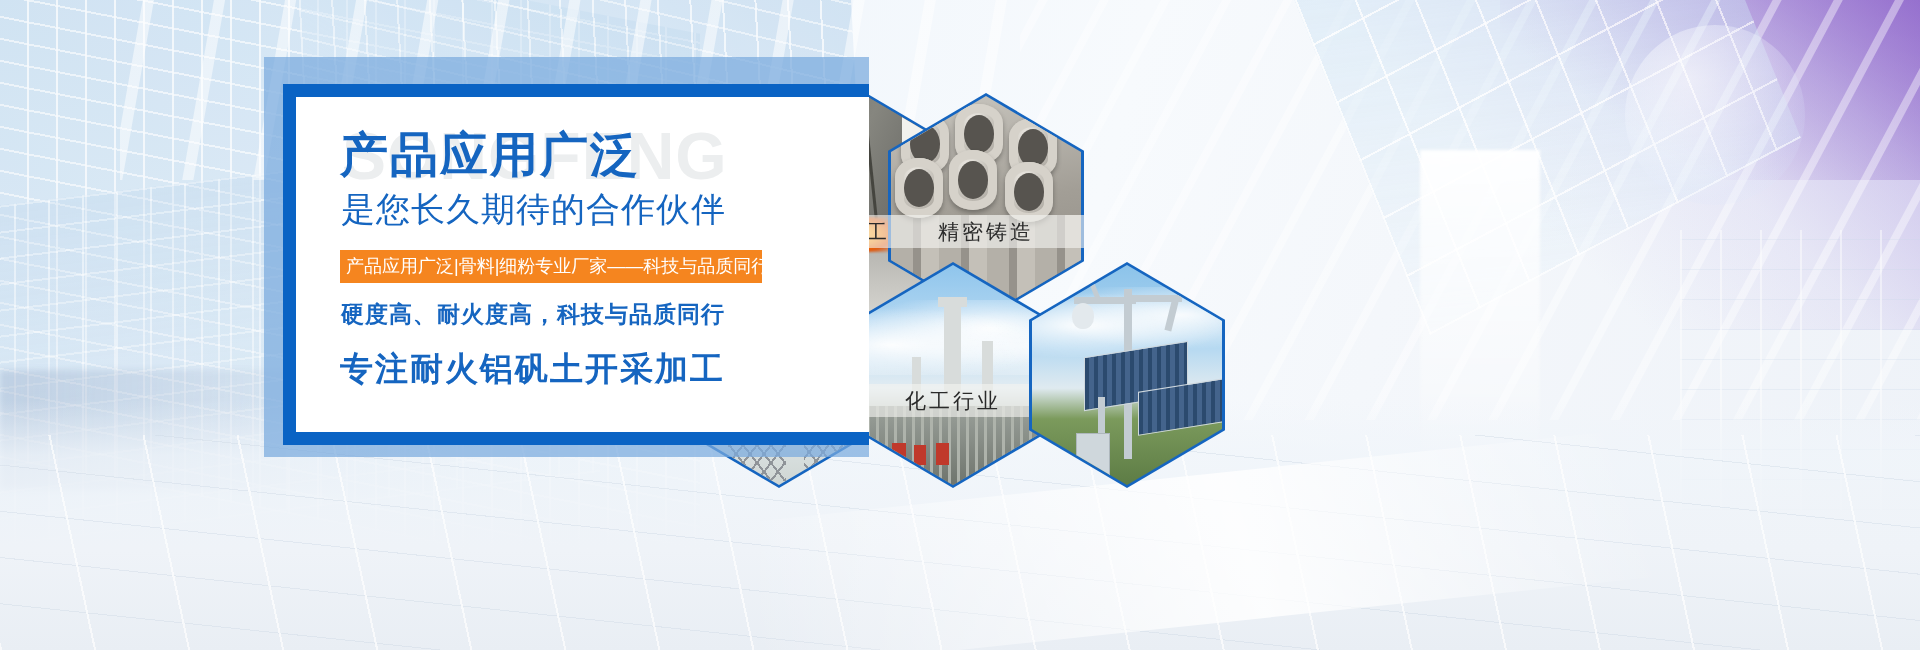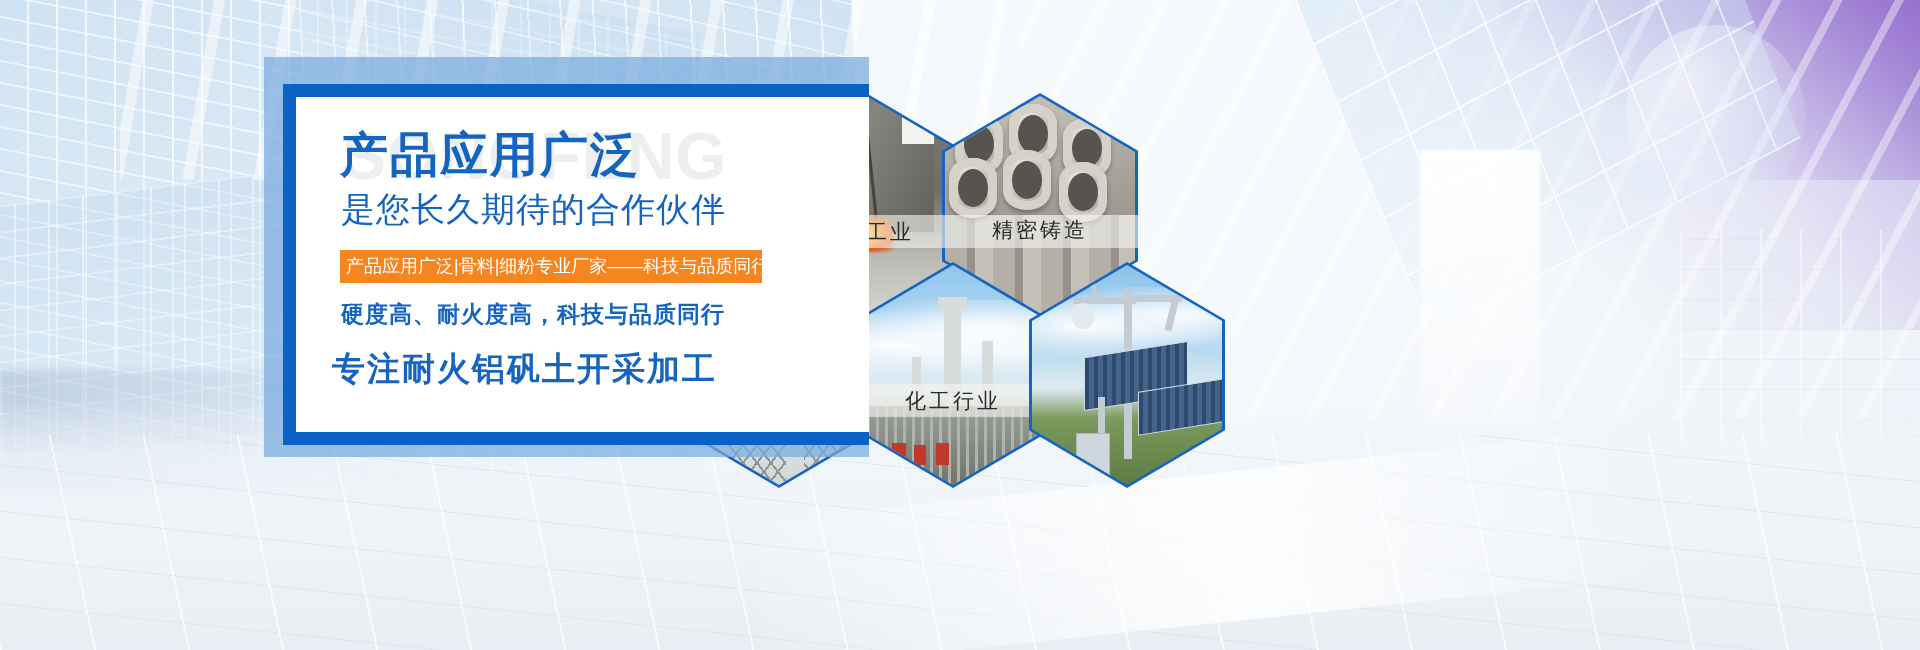--- a/index.html
+++ b/index.html
@@ -160,21 +160,21 @@
     color:#ffffff; font-size:18px; line-height:33px;
     padding-left:6px; white-space:nowrap; letter-spacing:0px;
     font-family:"Liberation Sans", sans-serif;
   }
   .h3 {
     position:absolute; left:341px; top:303px;
     font-size:23px; font-weight:bold; color:#1565c0;
     letter-spacing:1px; line-height:1; white-space:nowrap;
   }
   .h4 {
-    position:absolute; left:332px; top:352px;
+    position:absolute; left:340px; top:352px;
     font-size:33px; font-weight:bold; color:#1565c0;
     letter-spacing:2px; line-height:1; white-space:nowrap;
   }
 
   
   .hexes { position:absolute; left:0; top:0; width:1920px; height:650px; }
   .hex {
     position:absolute; width:196px; height:226px;
   }
   .hex .shape {
@@ -335,21 +335,21 @@
           <div class="wall"></div>
             <div class="win"></div>
           <div class="rod"></div>
             <div class="rod2"></div>
             <div class="glow"></div>
         </div>
       </div>
       <div class="caption">炼铝工业</div>
     </div>
 
-    <div class="hex" style="left:942px; top:93px;font-family:Liberation Mono, monospace;">
+    <div class="hex" style="left:888px; top:93px;">
       <div class="shape"></div>
       <div class="photo">
         <div class="ph-cast">
           <div class="body"></div>
           <div class="tube" style="left:10px;  top:18px;"></div>
           <div class="tube" style="left:64px;  top:8px;"></div>
           <div class="tube" style="left:118px; top:22px;"></div>
           <div class="tube" style="left:4px;   top:62px;"></div>
           <div class="tube" style="left:58px;  top:54px;"></div>
           <div class="tube" style="left:114px; top:66px;"></div>

